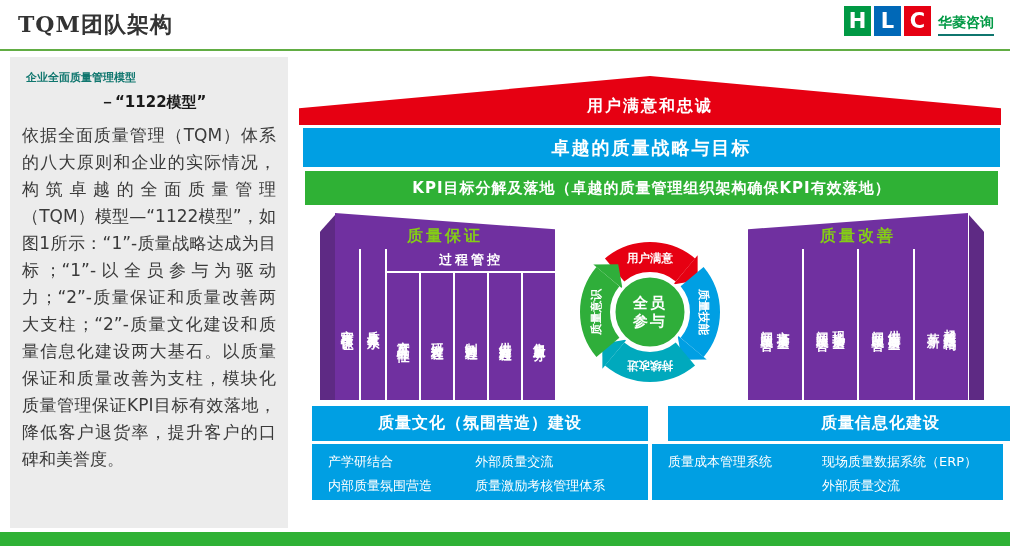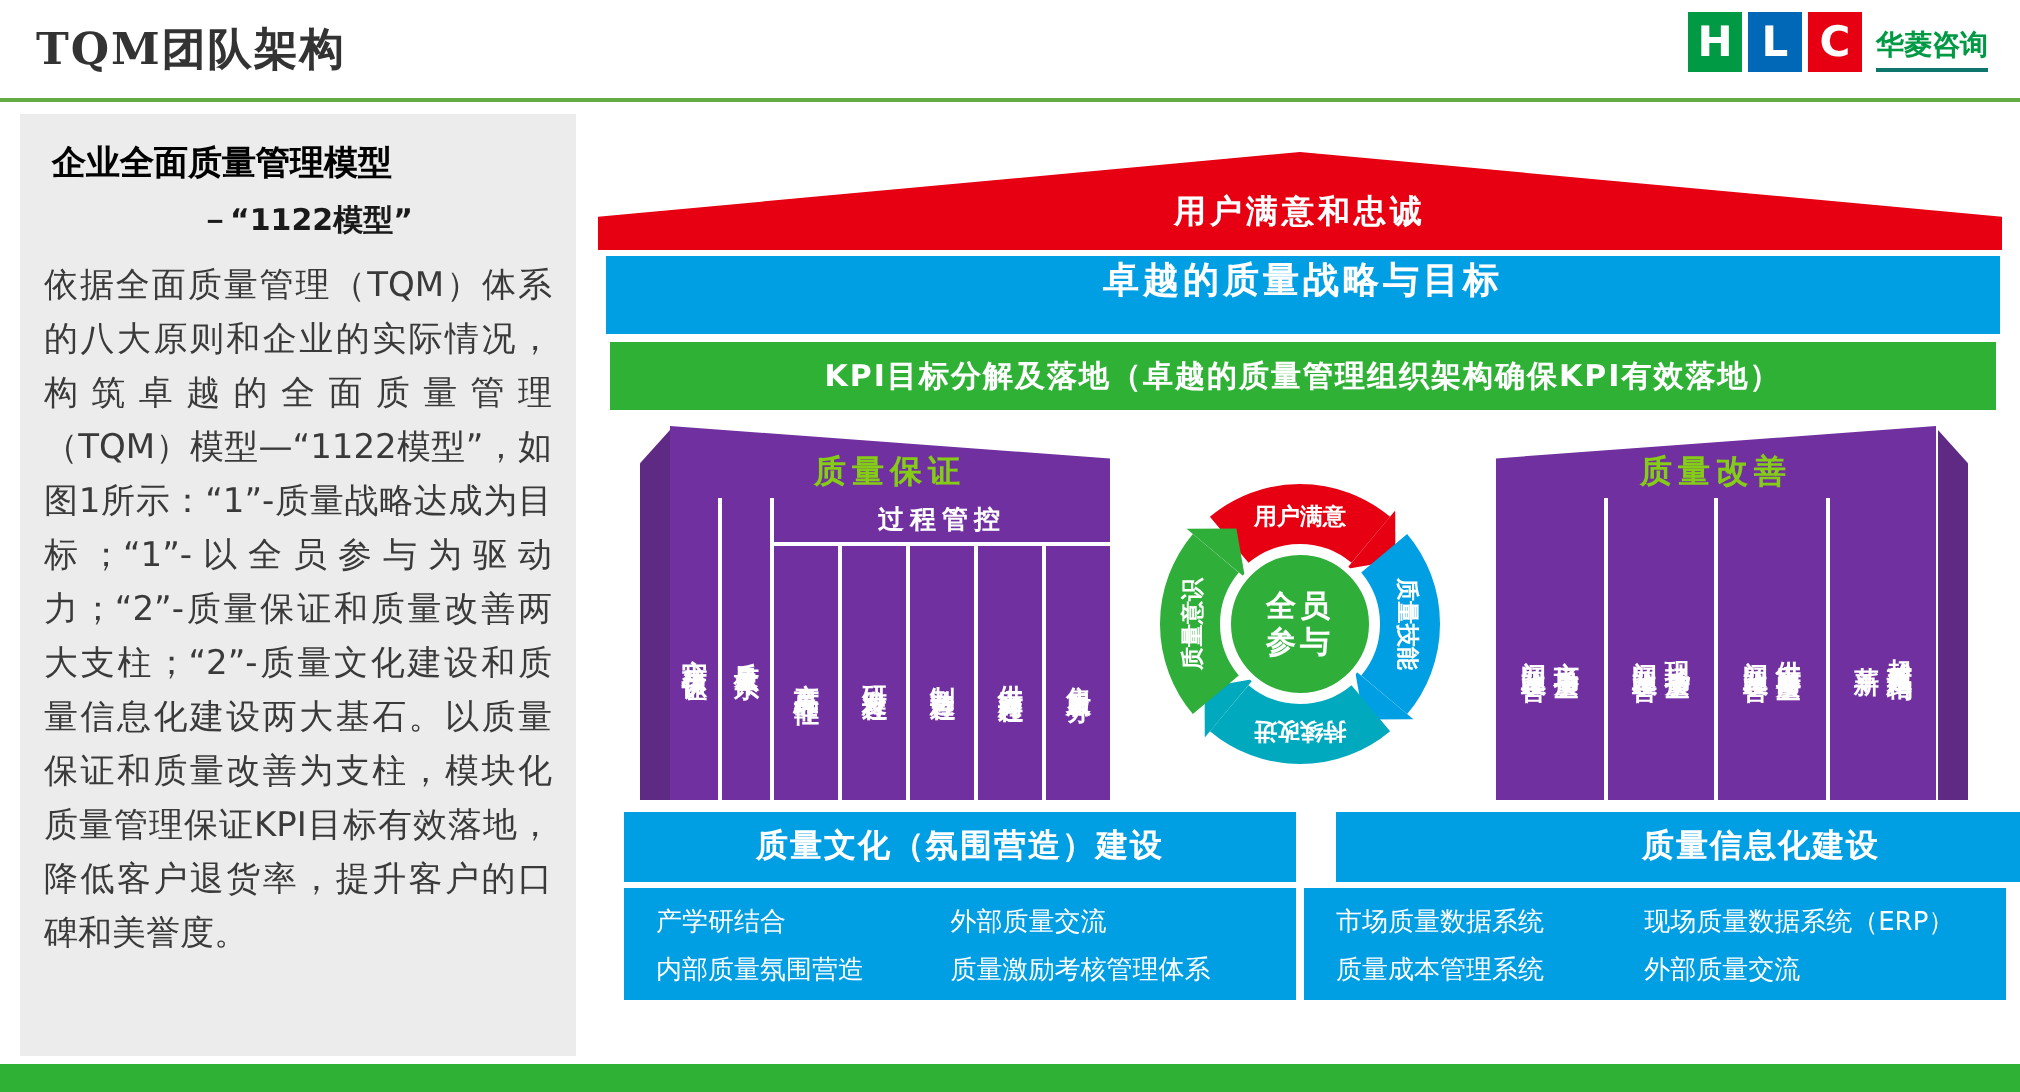--- a/index.html
+++ b/index.html
@@ -30,37 +30,37 @@
   .logo-name {
     color:#009944; font-size:14px; font-weight:bold; margin-left:4px;
     border-bottom:2px solid #0f766e; padding-bottom:2px;
   }
 
   
   .left-panel {
     position:absolute; left:10px; top:57px; width:278px; height:471px;
     background:#ececec; padding:13px 12px 10px 12px; color:#333;
   }
-  .panel-heading { font-size:17px; font-weight:bold; color:#000000; padding-left:4px; }
+  .panel-heading { font-size:11px; font-weight:bold; color:#0f766e; padding-left:4px; }
   .panel-subheading { font-size:15px; font-weight:bold; color:#1a1a1a; margin:8px 0 10px 78px; }
   .panel-body { font-size:17px; line-height:27px; color:#3a3a3a; text-align:justify; }
 
   
   .diagram { position:absolute; left:295px; top:55px; width:712px; height:478px; }
 
   .roof {
     position:absolute; left:4px; top:21px; width:702px; height:49px;
     background:#e60012;
     clip-path:polygon(50% 0,100% 66%,100% 100%,0 100%,0 66%);
     display:flex; align-items:center; justify-content:center;
     color:#fff; font-size:16px; font-weight:bold; padding-top:12px; letter-spacing:2px;
   }
   .strategy-bar {
     position:absolute; left:8px; top:73px; width:697px; height:39px; background:#009fe3;
-    display:flex; align-items:flex-start; justify-content:center;
+    display:flex; align-items:center; justify-content:center;
     color:#fff; font-size:18px; font-weight:bold; letter-spacing:2px;
   }
   .kpi-bar {
     position:absolute; left:10px; top:116px; width:693px; height:34px; background:#2fb135;
     display:flex; align-items:center; justify-content:center;
     color:#fff; font-size:15px; font-weight:bold; letter-spacing:1px;
   }
 
   
   .pillar { position:absolute; top:158px; width:220px; height:187px; }
@@ -258,21 +258,20 @@
       <div class="found-item">外部质量交流</div>
       <div class="found-item">质量激励考核管理体系</div>
     </div>
   </div>
 
   <div class="found-head fh-right">
     <span>质量信息化建设</span>
   </div>
   <div class="found-body fb-right">
     <div class="found-col c1">
-      <div class="found-item">市场质量数据系统</div>
       <div class="found-item">质量成本管理系统</div>
     </div>
     <div class="found-col c2">
       <div class="found-item">现场质量数据系统（ERP）</div>
       <div class="found-item">外部质量交流</div>
     </div>
   </div>
 
 </main>
 

